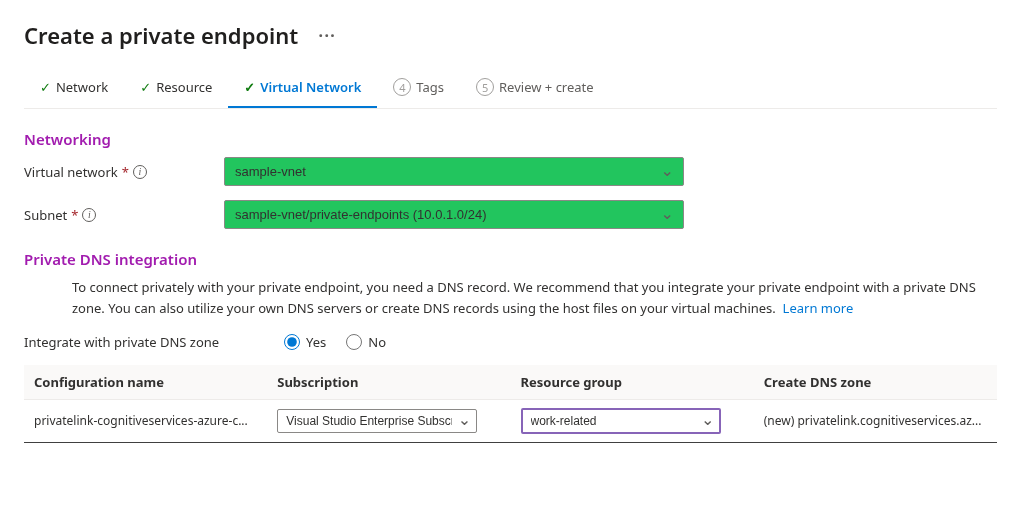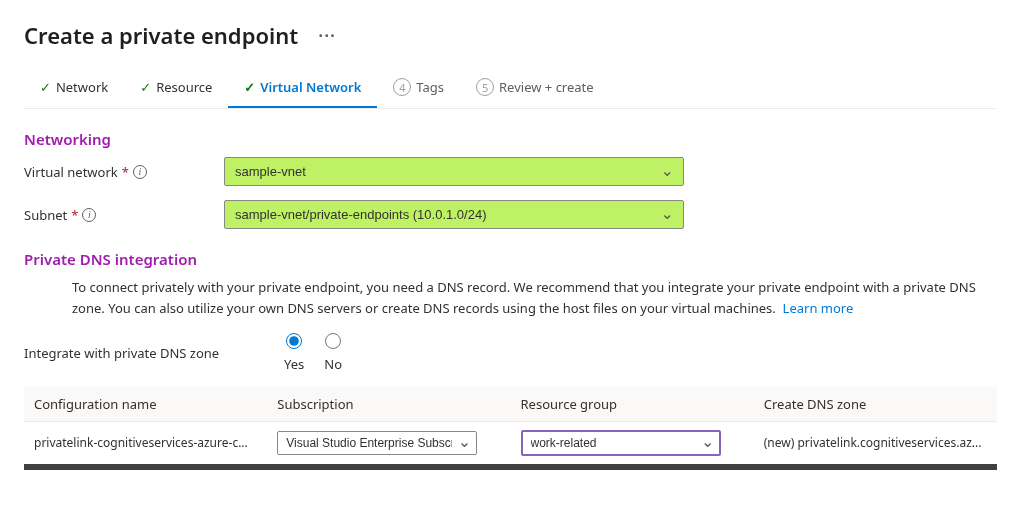--- a/index.html
+++ b/index.html
@@ -114,21 +114,21 @@
       font-style: italic;
       font-family: serif;
     }
     .select-box {
       width: 100%;
       padding: 6px 32px 6px 10px;
       border: 1px solid #8a8886;
       border-radius: 2px;
       font-size: 13px;
       color: #323130;
-      background: #bef264;
+      background: #22c55e;
       appearance: none;
       cursor: pointer;
       outline: none;
     }
     .select-wrapper {
       position: relative;
       width: 460px;
     }
     .select-wrapper::after {
       content: '⌄';
@@ -161,44 +161,43 @@
       display: flex;
       align-items: center;
       gap: 20px;
     }
     .radio-option {
       display: flex;
       align-items: center;
       gap: 6px;
       cursor: pointer;
       font-size: 13px;
-      flex-direction: column;
     }
     .radio-option input[type="radio"] {
       accent-color: #0078d4;
       width: 16px;
       height: 16px;
     }
     
     .dns-table {
       width: 100%;
       border-collapse: collapse;
       font-size: 13px;
     }
     .dns-table th {
       text-align: left;
-      font-weight: 400;
+      font-weight: 700;
       color: #323130;
       padding: 8px 10px;
       border-bottom: 1px solid #edebe9;
       background: #faf9f8;
     }
     .dns-table td {
       padding: 8px 10px;
-      border-bottom: 6px solid #404040;
+      border-bottom: 1px solid #404040;
       vertical-align: middle;
     }
     .dns-table .select-wrapper {
       width: 200px;
     }
     .dns-table .select-wrapper::after {
       right: 6px;
     }
     .dns-table select {
       width: 100%;

